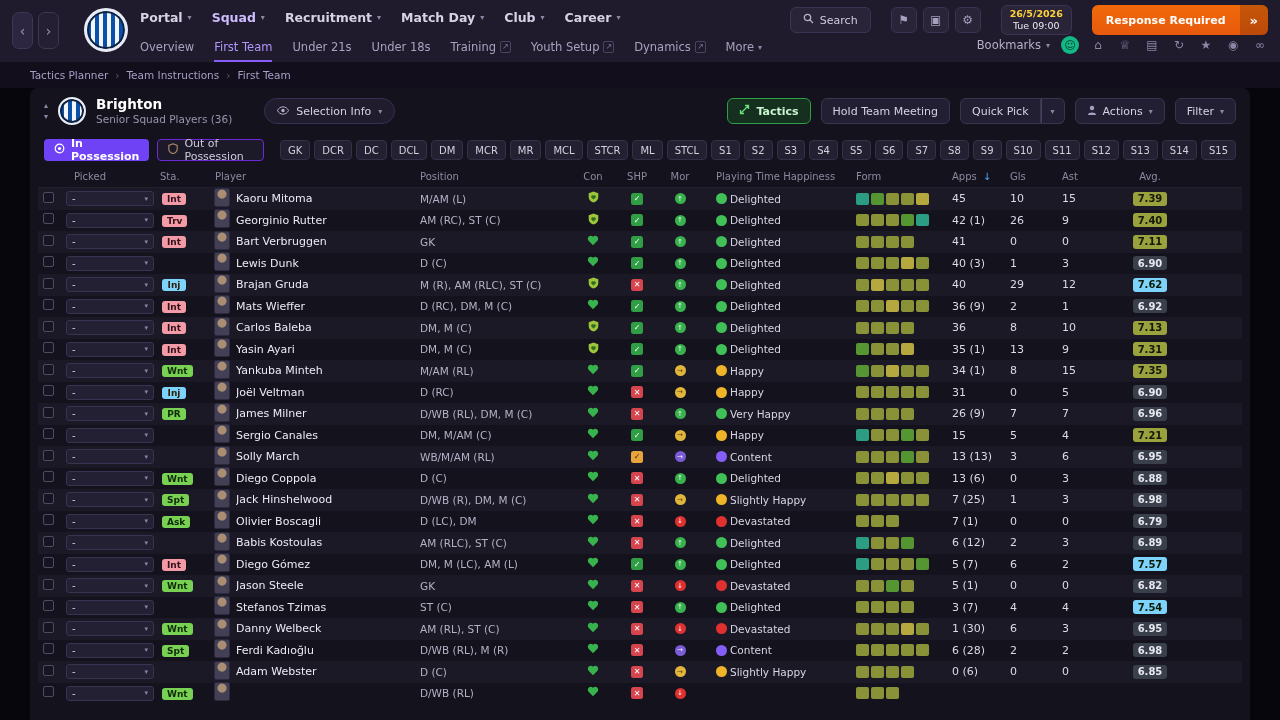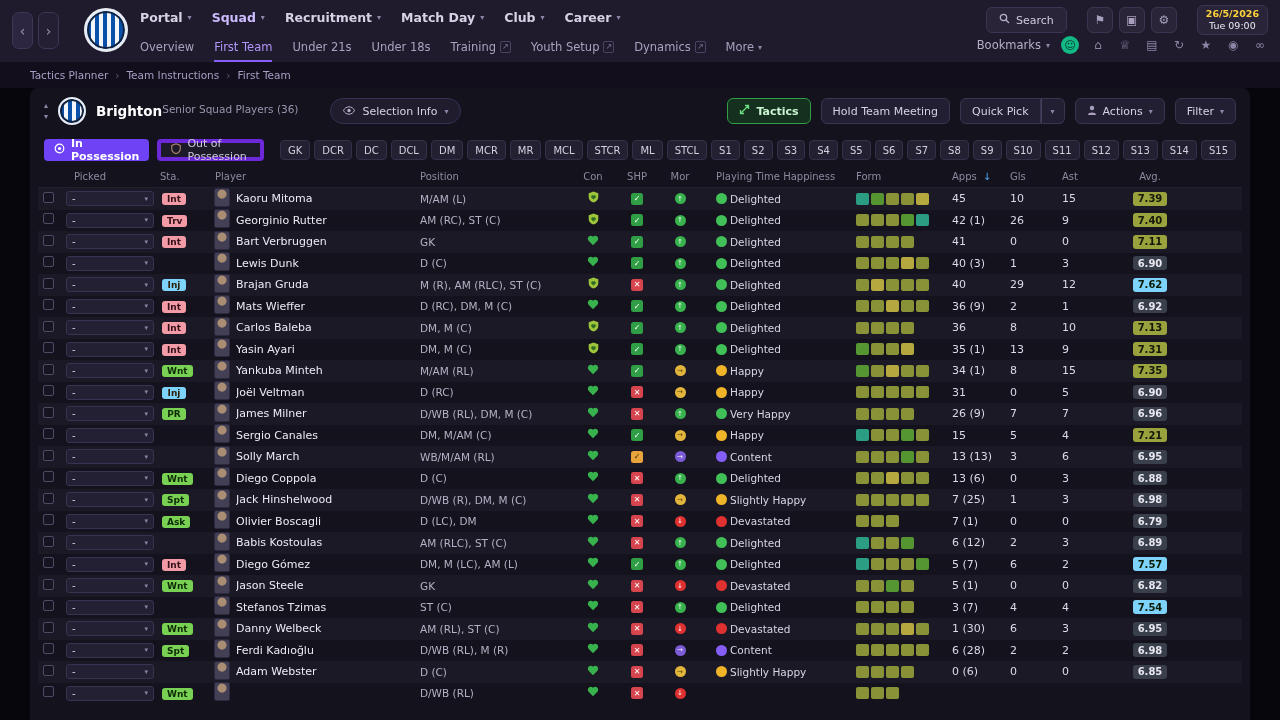--- a/index.html
+++ b/index.html
@@ -40,37 +40,37 @@
 
 
 .breadbar{position:absolute;top:62px;left:0;right:0;height:26px;background:#120e1b;display:flex;align-items:center;gap:7px;padding-left:30px;font-size:10.5px}
 .crumb{color:#a89fc6;cursor:pointer}
 .sep{color:#5f5a72}
 
 
 .card{position:absolute;left:30px;right:30px;top:88px;bottom:0;background:#14121d;border-radius:8px 8px 0 0;overflow:hidden}
 .card-head{height:46px;display:flex;align-items:center;gap:10px;padding:0 14px}
 .collapse{display:flex;flex-direction:column;gap:3px;color:#8d86a6;font-size:8px;line-height:1;cursor:pointer}
-.tt{display:flex;flex-direction:row;justify-content:center}
+.tt{display:flex;flex-direction:column;justify-content:center}
 .tt .nm{font-size:13.5px;font-weight:bold;color:#fff;line-height:1.25}
 .tt .sub{font-size:10.5px;color:#9a94ae;line-height:1.25}
 .selpill{margin-left:22px;height:26px;border-radius:13px;background:#201c2e;border:1px solid #363052;display:flex;align-items:center;gap:7px;padding:0 12px;font-size:11px;color:#d6d1e4;cursor:pointer}
 .sp{flex:1}
 .btn{height:26px;display:flex;align-items:center;gap:6px;padding:0 11px;border-radius:6px;font-size:11px;border:1px solid #3a3450;background:#231f33;color:#d6d1e4;cursor:pointer;white-space:nowrap}
 .btn .chev{font-size:8px;color:#8d85a6}
 .btn.tactics{background:#15301f;border-color:#2f9e44;color:#c9f5d0;font-weight:bold}
 .split{display:flex}
 .split .main{border-radius:6px 0 0 6px}
 .split .drop{width:24px;padding:0;justify-content:center;border-radius:0 6px 6px 0;border-left:1px solid #47405f}
 
 
 .frow{display:flex;align-items:center;gap:8px;padding:2px 14px 0;height:30px}
 .poss{height:22px;display:flex;align-items:center;gap:6px;padding:0 10px;border-radius:4px;font-size:11px;font-weight:bold;cursor:pointer}
 .poss.in{background:#6f42f5;color:#fff}
-.poss.out{background:#1c1929;border:4px solid #6d28d9;color:#cfcade;font-weight:normal}
+.poss.out{background:#1c1929;border:1px solid #6d28d9;color:#cfcade;font-weight:normal}
 .chips{display:flex;gap:4px;margin-left:8px}
 .chip{height:20px;display:flex;align-items:center;padding:0 7px;border-radius:4px;background:#232031;border:1px solid #343049;font-size:10px;color:#d4d0e0;cursor:pointer}
 
 
 .ftable{padding:2px 8px 0;--gcols:26px 96px 50px 26px 184px 152px 42px 46px 40px 148px 96px 58px 52px 58px 76px 1fr;--hcols:26px 96px 50px 210px 152px 42px 46px 40px 148px 96px 58px 52px 58px 76px 1fr}
 .trow{display:grid;grid-template-columns:var(--gcols);align-items:center;height:21.5px}
 .thead{grid-template-columns:var(--hcols);height:22px;border-bottom:1px solid #221f2e}
 .th{font-size:10px;color:#8d89a0;white-space:nowrap;overflow:hidden;cursor:pointer}
 .cell{font-size:11px;white-space:nowrap;overflow:hidden}
 .c{display:flex;justify-content:center}
@@ -178,20 +178,24 @@
       <span>Search</span>
     </div>
     <div id="tr1icons" style="display:flex;gap:6px">
         <div class="iconbtn">⚑</div>
         <div class="iconbtn">▣</div>
         <div class="iconbtn">⚙</div>
       </div>
     <div class="dt">
       <span class="d">26/5/2026</span>
       <span class="t">Tue 09:00</span>
+    </div>
+    <div class="resp">
+      <span class="lbl">Response Required</span>
+      <span class="arr">»</span>
     </div>
   </div>
 
   <div class="tr2">
     <div class="bk">
       <span>Bookmarks</span>
       <span class="chev">▾</span>
     </div>
     <div id="tr2icons" style="display:flex;gap:11px;align-items:center">
         <div class="avatar">☺</div>

